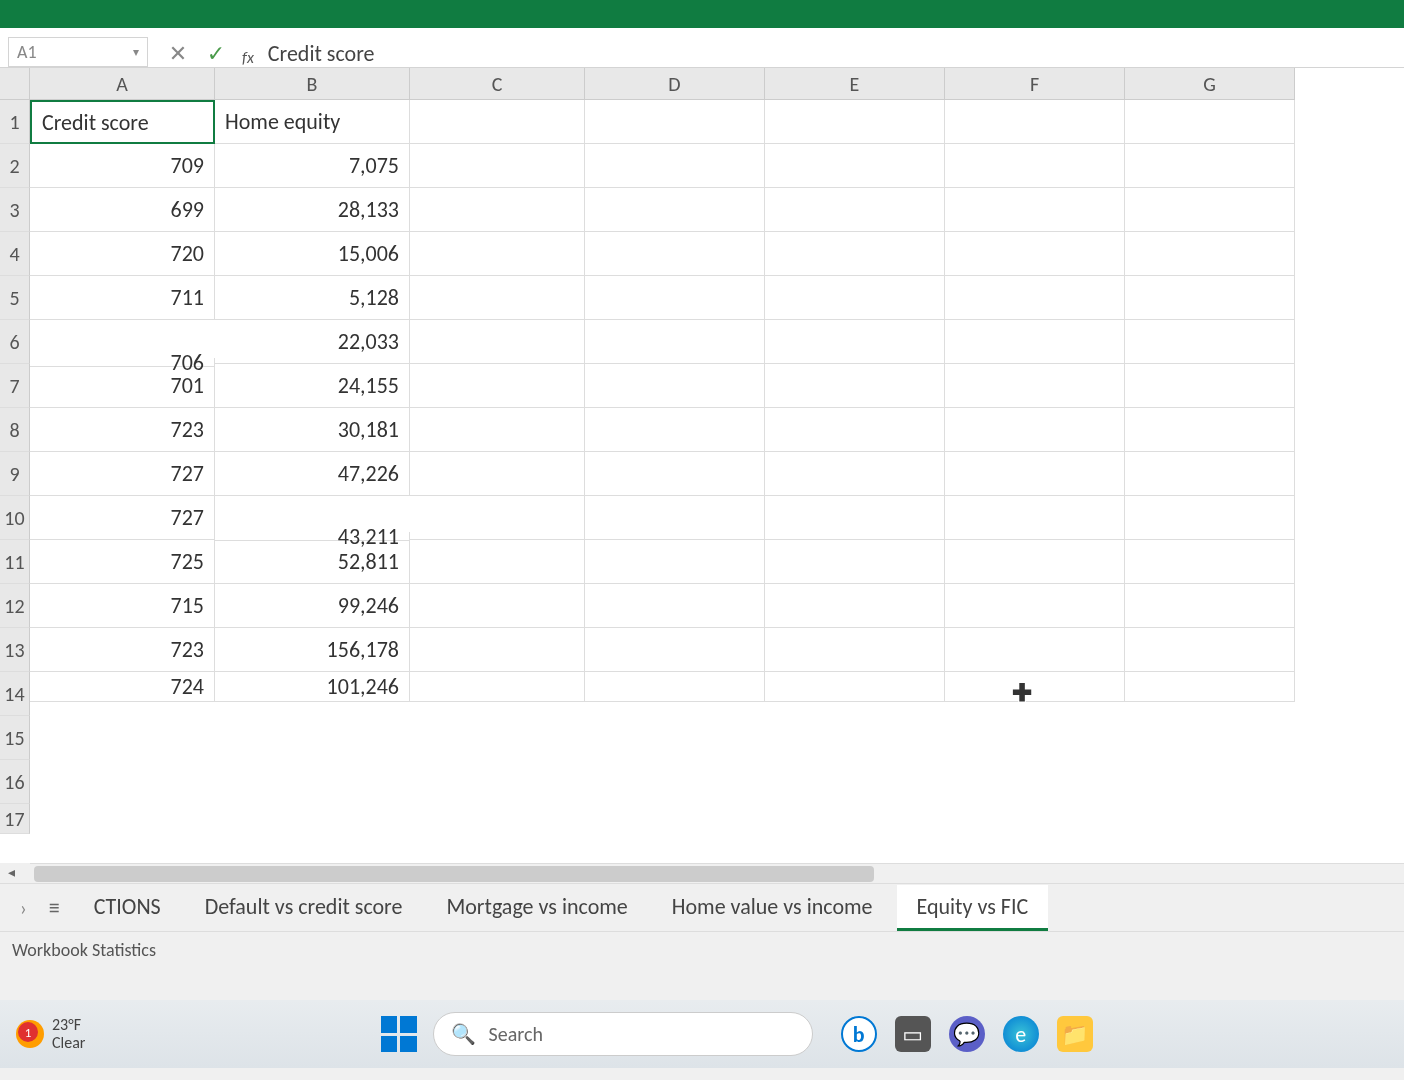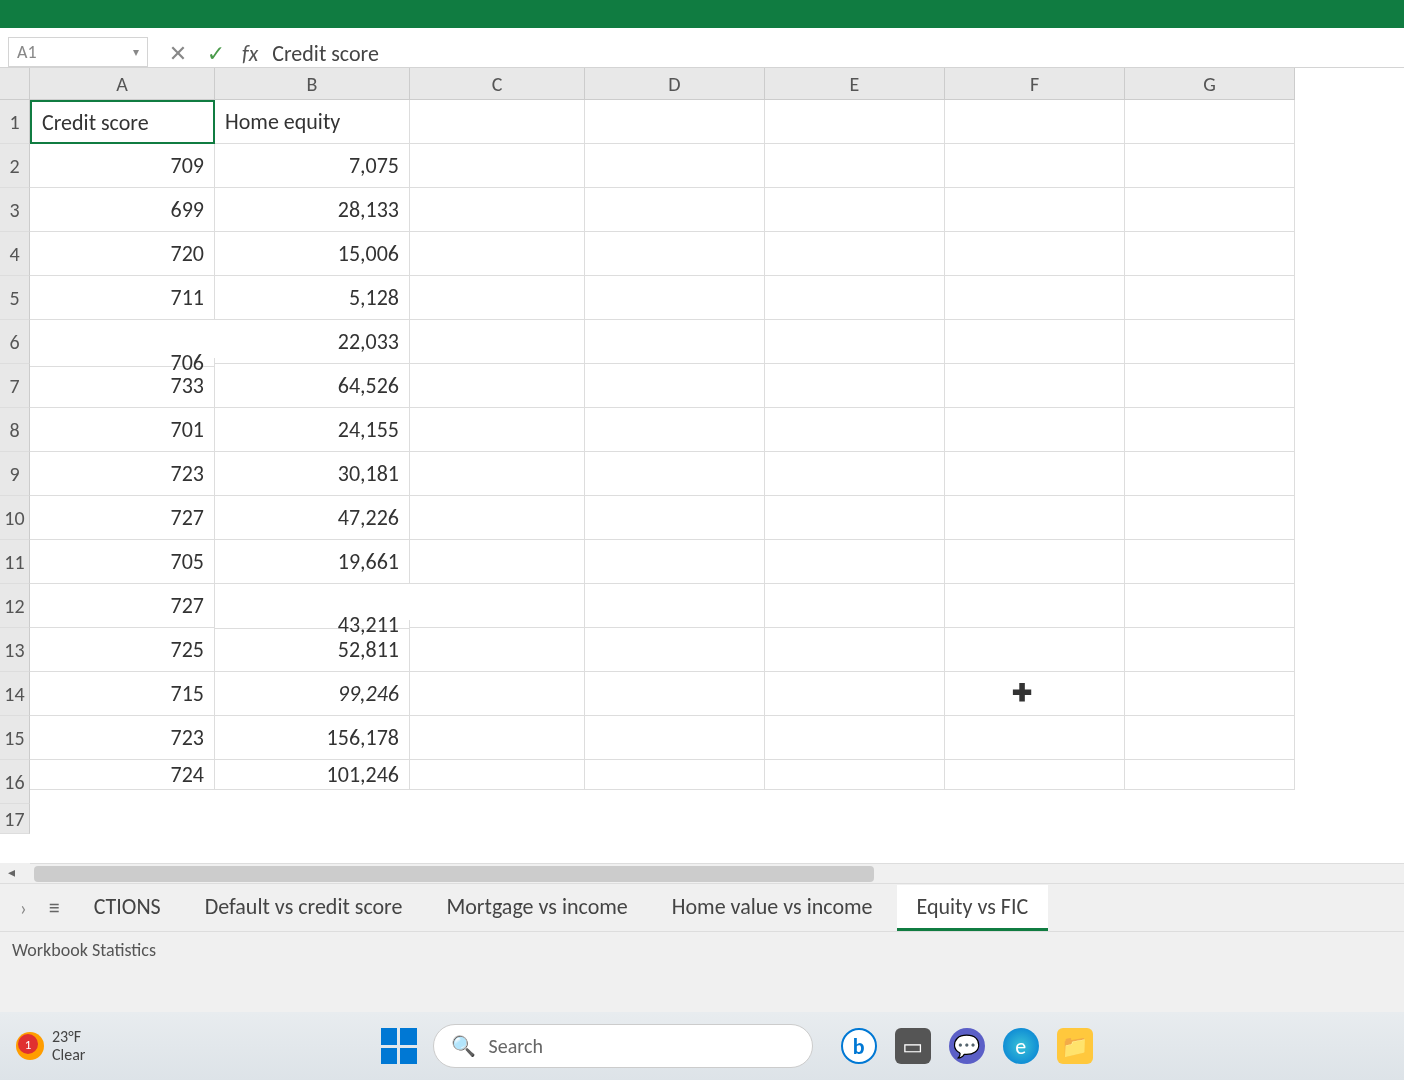--- a/index.html
+++ b/index.html
@@ -6,21 +6,21 @@
 body { width: 1404px; height: 1080px; background: #f0f0f0; overflow: hidden; position: relative; }
 
 .ribbon-edge { height: 28px; background: #107c41; width: 100%; }
 
 .formula-bar { height: 40px; background: #fff; display: flex; align-items: flex-end; border-bottom: 1px solid #d4d4d4; }
 .name-box { width: 140px; height: 30px; border: 1px solid #d4d4d4; margin-left: 8px; display: flex; align-items: center; padding: 0 8px; color: #888; font-size: 18px; }
 .name-box .dd { margin-left: auto; color: #888; font-size: 12px; }
 .fb-btns { display: flex; align-items: center; gap: 10px; margin-left: 16px; }
 .fb-btn { color: #888; font-size: 22px; width: 28px; text-align: center; cursor: pointer; }
 .fb-check { color: #4a9a4a; }
-.fx { font-style: italic; color: #555; font-size: 22px; margin-left: 12px; margin-right: 14px; }
+.fx { font-style: italic; color: #555; font-size: 16px; margin-left: 12px; margin-right: 14px; }
 .fb-content { font-size: 22px; color: #444; }
 
 .grid-wrap { position: relative; height: 795px; background: #fff; }
 .corner { position: absolute; left: 0; top: 0; width: 30px; height: 32px; background: #e8e8e8; border-right: 1px solid #ccc; border-bottom: 1px solid #ccc; }
 .col-headers { position: absolute; left: 30px; top: 0; height: 32px; display: flex; }
 .col-h { background: #e8e8e8; border-right: 1px solid #ccc; border-bottom: 1px solid #ccc; display: flex; align-items: center; justify-content: center; font-size: 20px; color: #555; }
 .row-headers { position: absolute; left: 0; top: 32px; width: 30px; }
 .row-h { background: #e8e8e8; border-right: 1px solid #ccc; border-bottom: 1px solid #ddd; display: flex; align-items: center; justify-content: center; font-size: 20px; color: #555; height: 44px; }
 .cells { position: absolute; left: 30px; top: 32px; }
 .row { display: flex; height: 44px; }
@@ -35,21 +35,21 @@
 .hscroll-arrow-l { position: absolute; left: -22px; top: 0; font-size: 14px; color: #666; }
 
 .sheet-tabs { height: 48px; background: #f0f0f0; display: flex; align-items: center; padding: 0 12px; gap: 4px; border-top: 1px solid #ddd; }
 .nav-arrow { font-size: 20px; color: #888; padding: 0 8px; cursor: pointer; }
 .burger { font-size: 22px; color: #666; margin: 0 10px; cursor: pointer; }
 .tab { padding: 8px 20px; font-size: 22px; color: #444; cursor: pointer; border-bottom: 3px solid transparent; }
 .tab.active { border-bottom: 3px solid #107c41; background: #fff; font-weight: 500; }
 
 .status-bar { height: 36px; background: #f0f0f0; border-top: 1px solid #ddd; display: flex; align-items: center; padding: 0 12px; font-size: 18px; color: #555; }
 
-.taskbar { position: absolute; bottom: 0; left: 0; right: 0; height: 68px; background: linear-gradient(#e8ecef, #dde3e8); display: flex; align-items: center; padding: 0 16px; }
+.taskbar { position: absolute; bottom: 12px; left: 0; right: 0; height: 68px; background: linear-gradient(#e8ecef, #dde3e8); display: flex; align-items: center; padding: 0 16px; }
 .weather { display: flex; align-items: center; gap: 8px; }
 .sun-badge { width: 28px; height: 28px; border-radius: 50%; background: #ff9d00; position: relative; }
 .sun-badge::after { content: "1"; position: absolute; left: 2px; top: 2px; width: 20px; height: 20px; background: #e03030; border-radius: 50%; color: #fff; font-size: 13px; display: flex; align-items: center; justify-content: center; }
 .weather-txt { display: flex; flex-direction: column; line-height: 1.1; font-size: 16px; color: #444; }
 .tb-center { margin-left: auto; margin-right: auto; display: flex; align-items: center; gap: 16px; }
 .win-logo { width: 36px; height: 36px; display: grid; grid-template: 1fr 1fr / 1fr 1fr; gap: 3px; }
 .win-logo div { background: #0078d4; }
 .search-box { width: 380px; height: 44px; background: #fff; border-radius: 22px; display: flex; align-items: center; padding: 0 18px; gap: 12px; font-size: 20px; color: #666; border: 1px solid #ccc; }
 .tb-icons { display: flex; align-items: center; gap: 18px; margin-left: 12px; }
 .tb-icon { width: 36px; height: 36px; border-radius: 6px; display: flex; align-items: center; justify-content: center; font-size: 22px; }
@@ -158,29 +158,20 @@
       <div class="row">
         <div class="cell num" style="width: 185px; margin-top: 38px;">706</div>
         <div class="cell num" style="width: 195px;">22,033</div>
         <div class="cell num" style="width: 175px;"></div>
         <div class="cell num" style="width: 180px;"></div>
         <div class="cell num" style="width: 180px;"></div>
         <div class="cell num" style="width: 180px;"></div>
         <div class="cell num" style="width: 170px;"></div>
       </div>
       <div class="row">
-        <div class="cell num" style="width: 185px;">733</div>
-        <div class="cell num" style="width: 195px;">64,526</div>
-        <div class="cell num" style="width: 175px;"></div>
-        <div class="cell num" style="width: 180px;"></div>
-        <div class="cell num" style="width: 180px;"></div>
-        <div class="cell num" style="width: 180px;"></div>
-        <div class="cell num" style="width: 170px;"></div>
-      </div>
-      <div class="row">
         <div class="cell num" style="width: 185px;">701</div>
         <div class="cell num" style="width: 195px;">24,155</div>
         <div class="cell num" style="width: 175px;"></div>
         <div class="cell num" style="width: 180px;"></div>
         <div class="cell num" style="width: 180px;"></div>
         <div class="cell num" style="width: 180px;"></div>
         <div class="cell num" style="width: 170px;"></div>
       </div>
       <div class="row">
         <div class="cell num" style="width: 185px;">723</div>
@@ -194,49 +185,40 @@
       <div class="row">
         <div class="cell num" style="width: 185px;">727</div>
         <div class="cell num" style="width: 195px;">47,226</div>
         <div class="cell num" style="width: 175px;"></div>
         <div class="cell num" style="width: 180px;"></div>
         <div class="cell num" style="width: 180px;"></div>
         <div class="cell num" style="width: 180px;"></div>
         <div class="cell num" style="width: 170px;"></div>
       </div>
       <div class="row">
-        <div class="cell num" style="width: 185px;">705</div>
-        <div class="cell num" style="width: 195px;">19,661</div>
-        <div class="cell num" style="width: 175px;"></div>
-        <div class="cell num" style="width: 180px;"></div>
-        <div class="cell num" style="width: 180px;"></div>
-        <div class="cell num" style="width: 180px;"></div>
-        <div class="cell num" style="width: 170px;"></div>
-      </div>
-      <div class="row">
         <div class="cell num" style="width: 185px;">727</div>
         <div class="cell num" style="width: 195px; margin-top: 36px;">43,211</div>
         <div class="cell num" style="width: 175px;"></div>
         <div class="cell num" style="width: 180px;"></div>
         <div class="cell num" style="width: 180px;"></div>
         <div class="cell num" style="width: 180px;"></div>
         <div class="cell num" style="width: 170px;"></div>
       </div>
       <div class="row">
         <div class="cell num" style="width: 185px;">725</div>
         <div class="cell num" style="width: 195px;">52,811</div>
         <div class="cell num" style="width: 175px;"></div>
         <div class="cell num" style="width: 180px;"></div>
         <div class="cell num" style="width: 180px;"></div>
         <div class="cell num" style="width: 180px;"></div>
         <div class="cell num" style="width: 170px;"></div>
       </div>
       <div class="row">
         <div class="cell num" style="width: 185px;">715</div>
-        <div class="cell num" style="width: 195px; font-style: italic;">99,246</div>
+        <div class="cell num" style="width: 195px;">99,246</div>
         <div class="cell num" style="width: 175px;"></div>
         <div class="cell num" style="width: 180px;"></div>
         <div class="cell num" style="width: 180px;"></div>
         <div class="cell num" style="width: 180px;"></div>
         <div class="cell num" style="width: 170px;"></div>
       </div>
       <div class="row">
         <div class="cell num" style="width: 185px;">723</div>
         <div class="cell num" style="width: 195px;">156,178</div>
         <div class="cell num" style="width: 175px;"></div>

